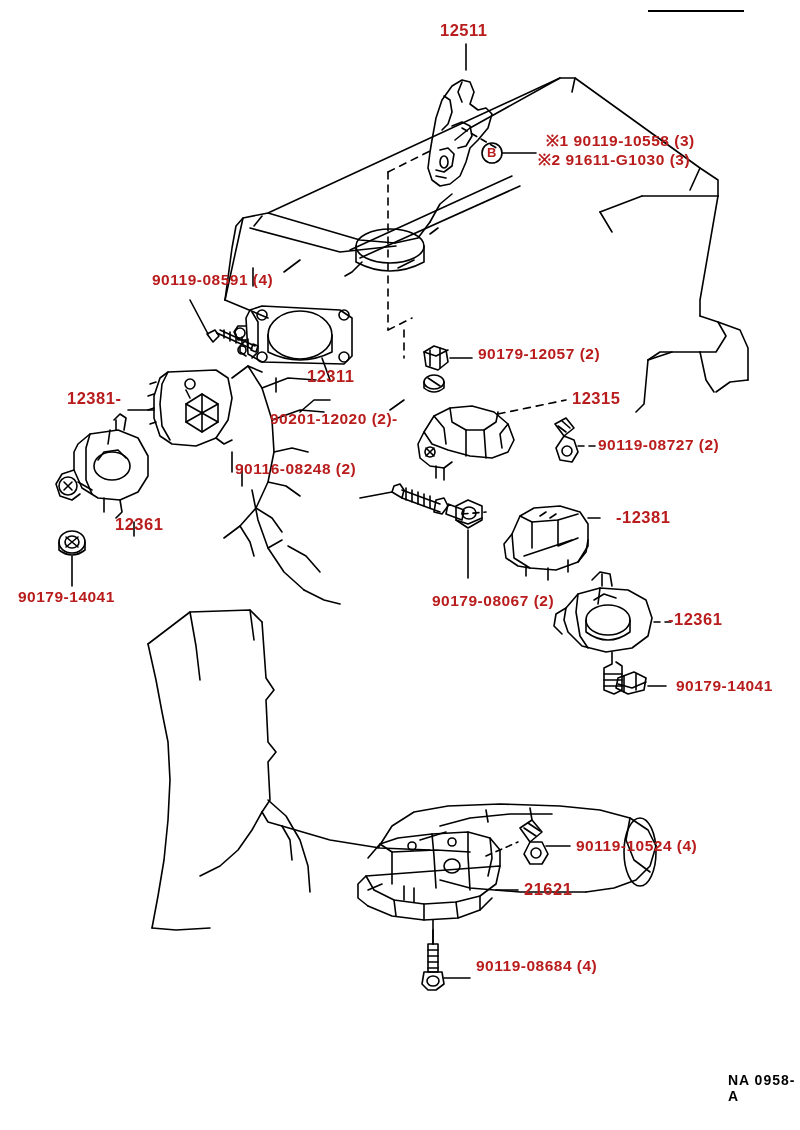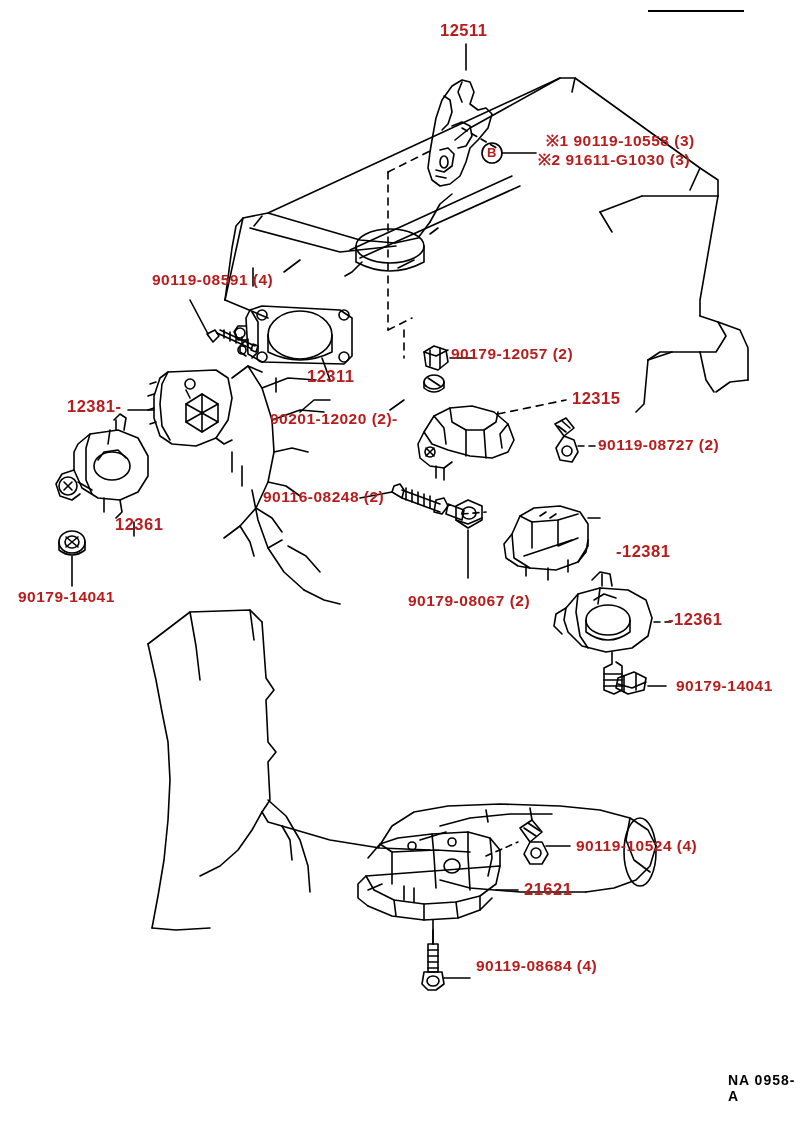--- a/index.html
+++ b/index.html
@@ -459,39 +459,39 @@
 
   <div class="lbl" style="left:487px; top:146px; font-size:13px;">B</div>
 
   <div class="lbl lbl-15" style="left:538px; top:133px;margin-left:8px;">※1 90119-10558 (3)</div>
   <div class="lbl lbl-15" style="left:538px; top:152px;">※2 91611-G1030 (3)</div>
 
   <div class="lbl lbl-15" style="left:152px; top:272px;">90119-08591 (4)</div>
 
   <div class="lbl lbl-16" style="left:307px; top:368px;">12311</div>
 
-  <div class="lbl lbl-16" style="left:67px; top:398px;">12381-</div>
+  <div class="lbl lbl-16" style="left:67px; top:390px;">12381-</div>
 
   <div class="lbl lbl-15" style="left:270px; top:411px;">90201-12020 (2)-</div>
 
-  <div class="lbl lbl-15" style="left:451px; top:346px;">90179-12057 (2)</div>
+  <div class="lbl lbl-15" style="left:478px; top:346px;">90179-12057 (2)</div>
 
   <div class="lbl lbl-16" style="left:572px; top:390px;">12315</div>
 
   <div class="lbl lbl-15" style="left:598px; top:437px;">90119-08727 (2)</div>
 
-  <div class="lbl lbl-15" style="left:235px; top:489px;margin-left:28px;">90116-08248 (2)</div>
-
-  <div class="lbl lbl-15" style="left:408px; top:593px;">90179-08067 (2)</div>
+  <div class="lbl lbl-15" style="left:235px; top:461px;">90116-08248 (2)</div>
+
+  <div class="lbl lbl-15" style="left:432px; top:593px;">90179-08067 (2)</div>
 
   <div class="lbl lbl-16" style="left:115px; top:516px;">12361</div>
 
   <div class="lbl lbl-15" style="left:18px; top:589px;">90179-14041</div>
 
-  <div class="lbl lbl-16" style="left:616px; top:509px;margin-top:34px;">-12381</div>
+  <div class="lbl lbl-16" style="left:616px; top:509px;">-12381</div>
 
   <div class="lbl lbl-16" style="left:668px; top:611px;">-12361</div>
 
   <div class="lbl lbl-15" style="left:676px; top:678px;">90179-14041</div>
 
   <div class="lbl lbl-15" style="left:576px; top:838px;">90119-10524 (4)</div>
 
   <div class="lbl lbl-16" style="left:524px; top:881px;">21621</div>
 
   <div class="lbl lbl-15" style="left:476px; top:958px;">90119-08684 (4)</div>

